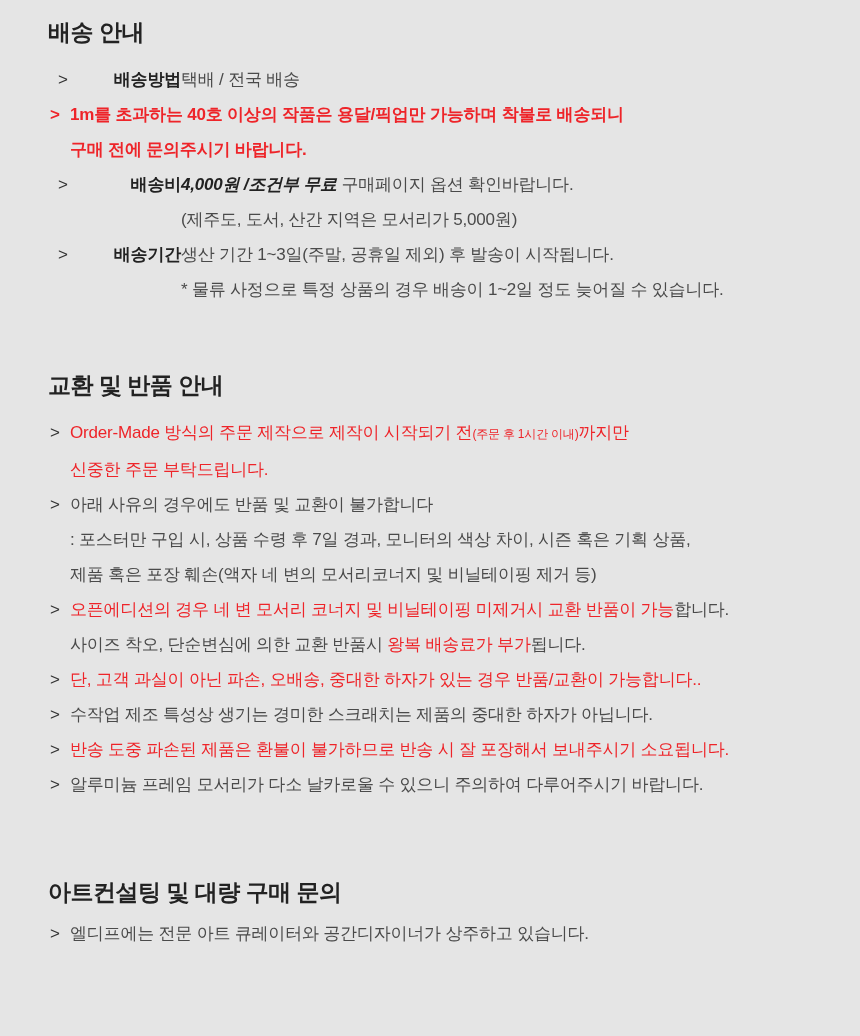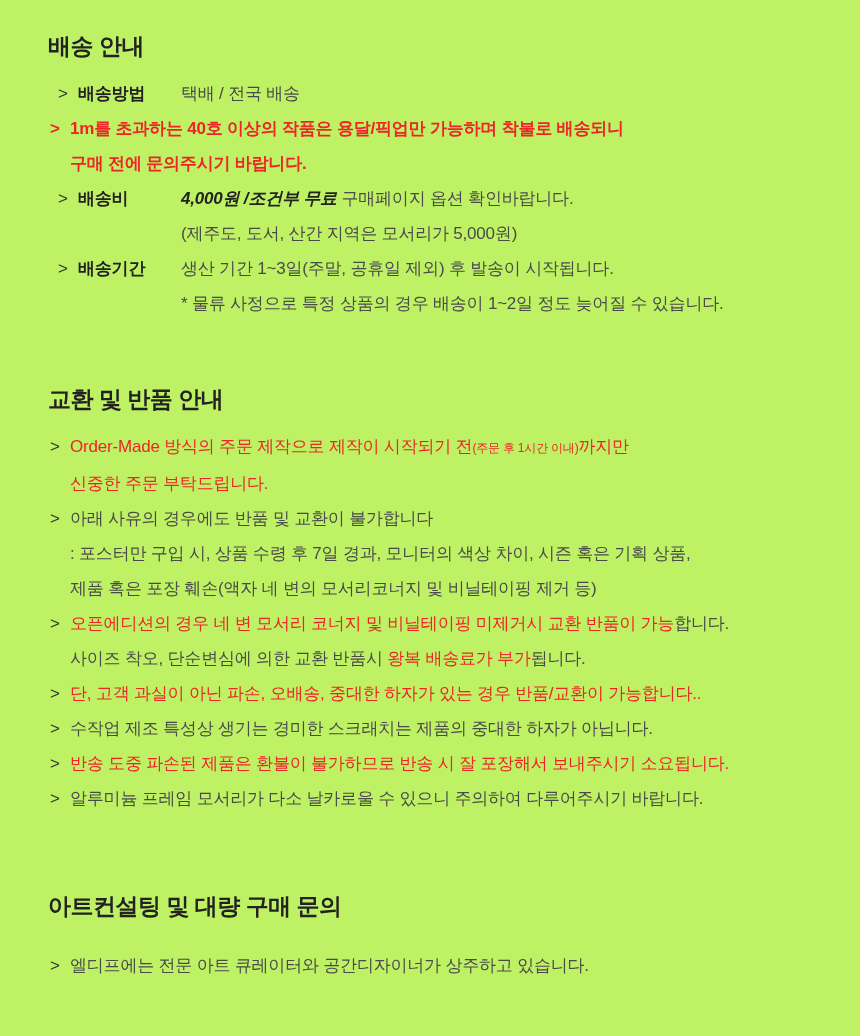--- a/index.html
+++ b/index.html
@@ -2,28 +2,28 @@
 <html><head>
 <meta charset="utf-8">
 <style>
   :root{
     --red:#ee2429;
     --body:#4a4a4a;
     --dark:#222222;
   }
   *{box-sizing:border-box;}
   body{margin:0;background:#ffffff;font-family:"Liberation Sans","DejaVu Sans",sans-serif;color:var(--body);}
-  .page{width:860px;height:1036px;padding:30px 18px 0 48px;overflow:hidden;background:#bef264;}
+  .page{width:860px;height:1036px;padding:16px 18px 0 48px;overflow:hidden;background:#e5e5e5;}
   .section-title{font-size:23px;font-weight:700;color:var(--dark);margin:0 0 14px 0;line-height:32px;letter-spacing:-0.5px;}
   .sec-returns{margin-top:62px;}
   .sec-consulting{margin-top:74px;}
-  .sec-consulting .section-title{margin-bottom:26px;}
+  .sec-consulting .section-title{margin-bottom:8px;}
   .row{display:flex;padding-left:10px;line-height:35px;font-size:17px;letter-spacing:-0.2px;}
   .row .marker{width:20px;flex:none;color:#333;}
-  .row .label{width:103px;flex:none;font-weight:700;color:var(--dark);}
+  .row .label{width:103px;flex:none;font-weight:700;color:var(--dark);text-align:right;}
   .row .values{flex:1;}
   .vline{line-height:35px;}
   .note{display:flex;padding-left:2px;line-height:35px;font-size:17px;letter-spacing:-0.2px;}
   .note .marker{width:20px;flex:none;color:#333;}
   .note.cont{padding-left:22px;}
   .note .content{flex:1;}
   .seg.red{color:var(--red);}
   .seg.bold{font-weight:700;}
   .seg.dark{color:var(--dark);font-style:italic;}
   .seg.small{font-size:12px;}

